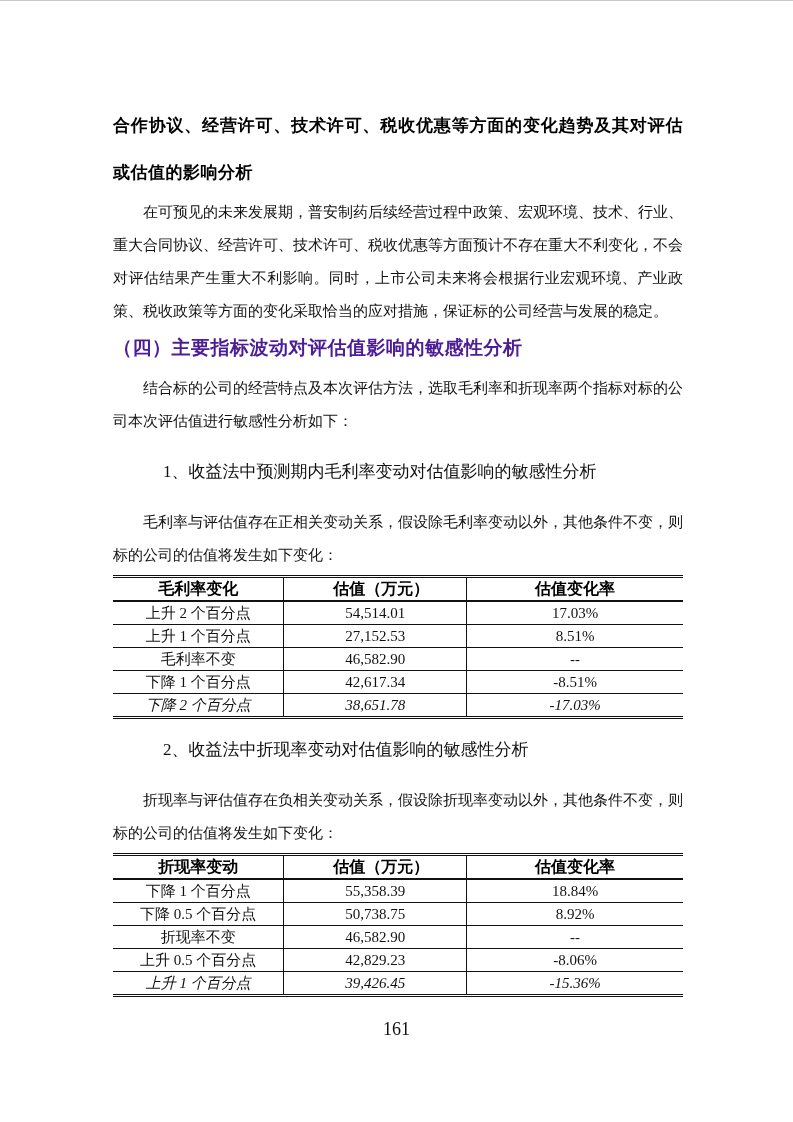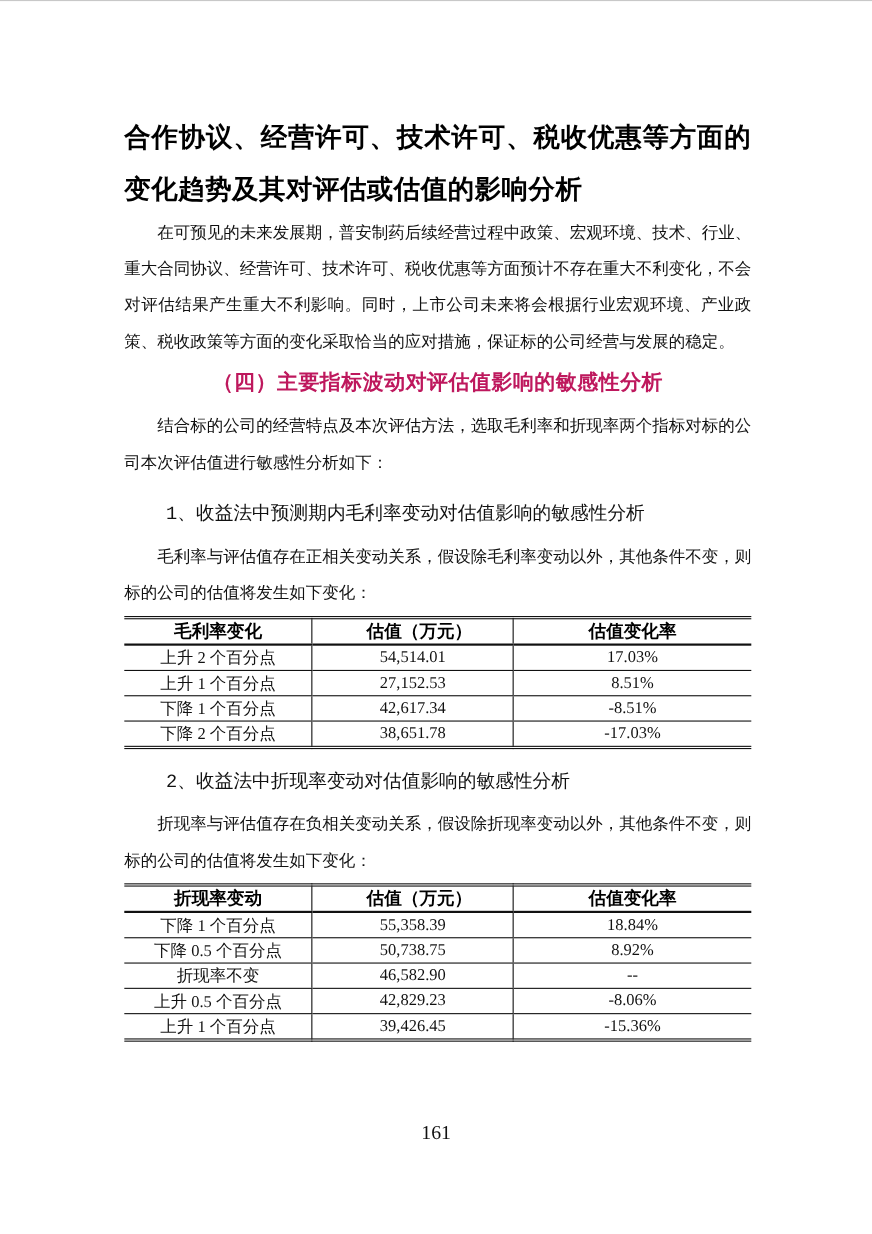--- a/index.html
+++ b/index.html
@@ -16,55 +16,53 @@
     box-sizing: border-box;
     padding: 101px 110px 0 113px;
     border-top: 1px solid #c8c8c8;
     font-family: "Liberation Serif", "DejaVu Serif", serif;
     color: #111111;
     overflow: hidden;
   }
   .doc-heading {
     font-family: "Liberation Sans", "DejaVu Sans", sans-serif;
     font-weight: bold;
-    font-size: 24px;
+    font-size: 17px;
     line-height: 47px;
     margin: 0;
     text-align: justify;
     text-align-last: left;
     letter-spacing: 0.5px;
     color: #000000;
   }
   .section-heading {
     font-family: Liberation Mono, monospace;
     font-weight: bold;
     font-size: 19px;
     line-height: 30px;
     margin: 6px 0 8px 0;
     letter-spacing: 0.5px;
-    color: #be185d;
-    text-align: center;
+    color: #4c1d95;
   }
   .para {
     font-size: 15px;
     line-height: 33px;
     margin: 0;
     text-align: justify;
     text-align-last: left;
     text-indent: 2em;
   }
   .para.intro {
     margin-bottom: 13px;
   }
   .item-title {
     font-size: 17px;
     line-height: 36px;
-    margin: 4px;
+    margin: 16px;
     text-indent: 2em;
-    font-family: Liberation Mono, monospace;
   }
   .item-title.second {
     margin-top: 13px;
   }
   table.sens-table {
     width: 100%;
     border-collapse: collapse;
     margin-top: 3px;
     border-top: 3px double #111111;
     border-bottom: 3px double #111111;
@@ -82,20 +80,21 @@
   }
   table.sens-table td {
     font-size: 15px;
     height: 22px;
     padding: 0 4px;
     text-align: center;
     border-bottom: 1px solid #111111;
   }
   table.sens-table tr:last-child td {
     border-bottom: none;
+    font-style: italic;
   }
   table.sens-table th + th,
   table.sens-table td + td {
     border-left: 1px solid #111111;
   }
   table.sens-table th:nth-child(1) { width: 30.5%; }
   table.sens-table th:nth-child(2) { width: 30.5%; padding-left: 16px; }
   table.sens-table th:nth-child(3) { width: 39%; }
   .page-number {
     position: absolute;
@@ -137,20 +136,25 @@
           <td>上升 2 个百分点</td>
           <td>54,514.01</td>
           <td>17.03%</td>
         </tr>
         <tr>
           <td>上升 1 个百分点</td>
           <td>27,152.53</td>
           <td>8.51%</td>
         </tr>
         <tr>
+          <td>毛利率不变</td>
+          <td>46,582.90</td>
+          <td>--</td>
+        </tr>
+        <tr>
           <td>下降 1 个百分点</td>
           <td>42,617.34</td>
           <td>-8.51%</td>
         </tr>
         <tr>
           <td>下降 2 个百分点</td>
           <td>38,651.78</td>
           <td>-17.03%</td>
         </tr>
       </tbody>

